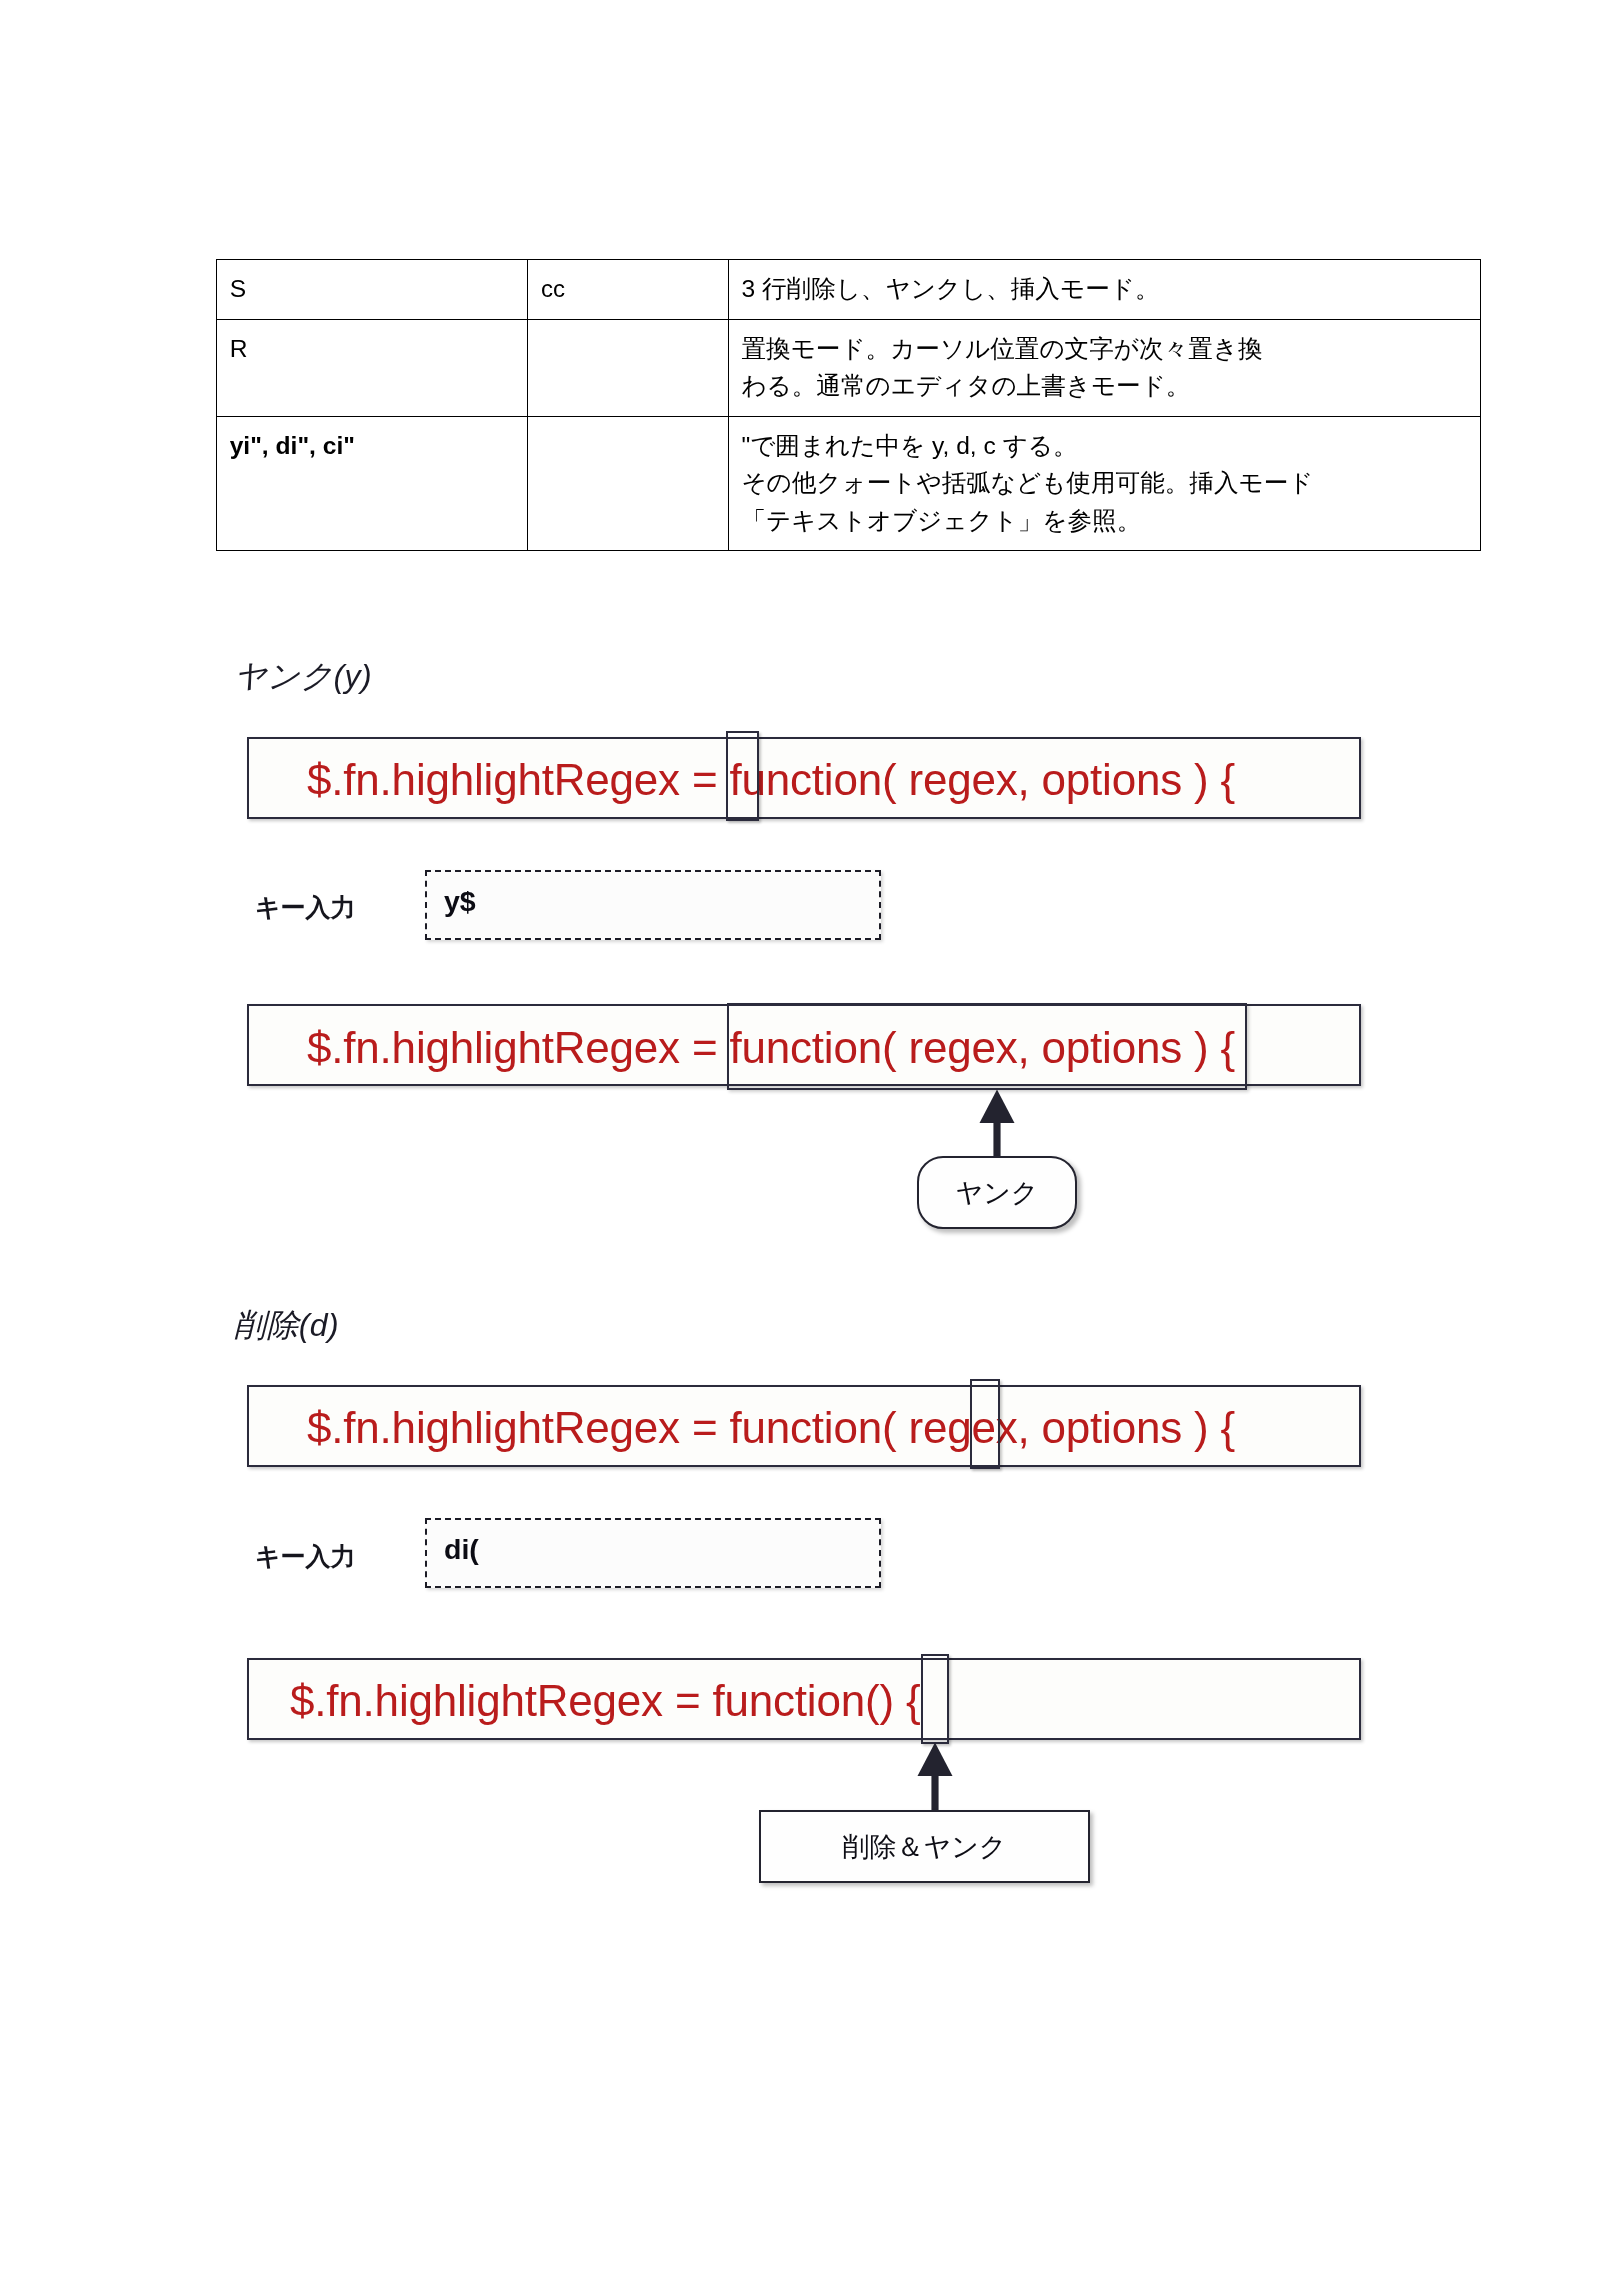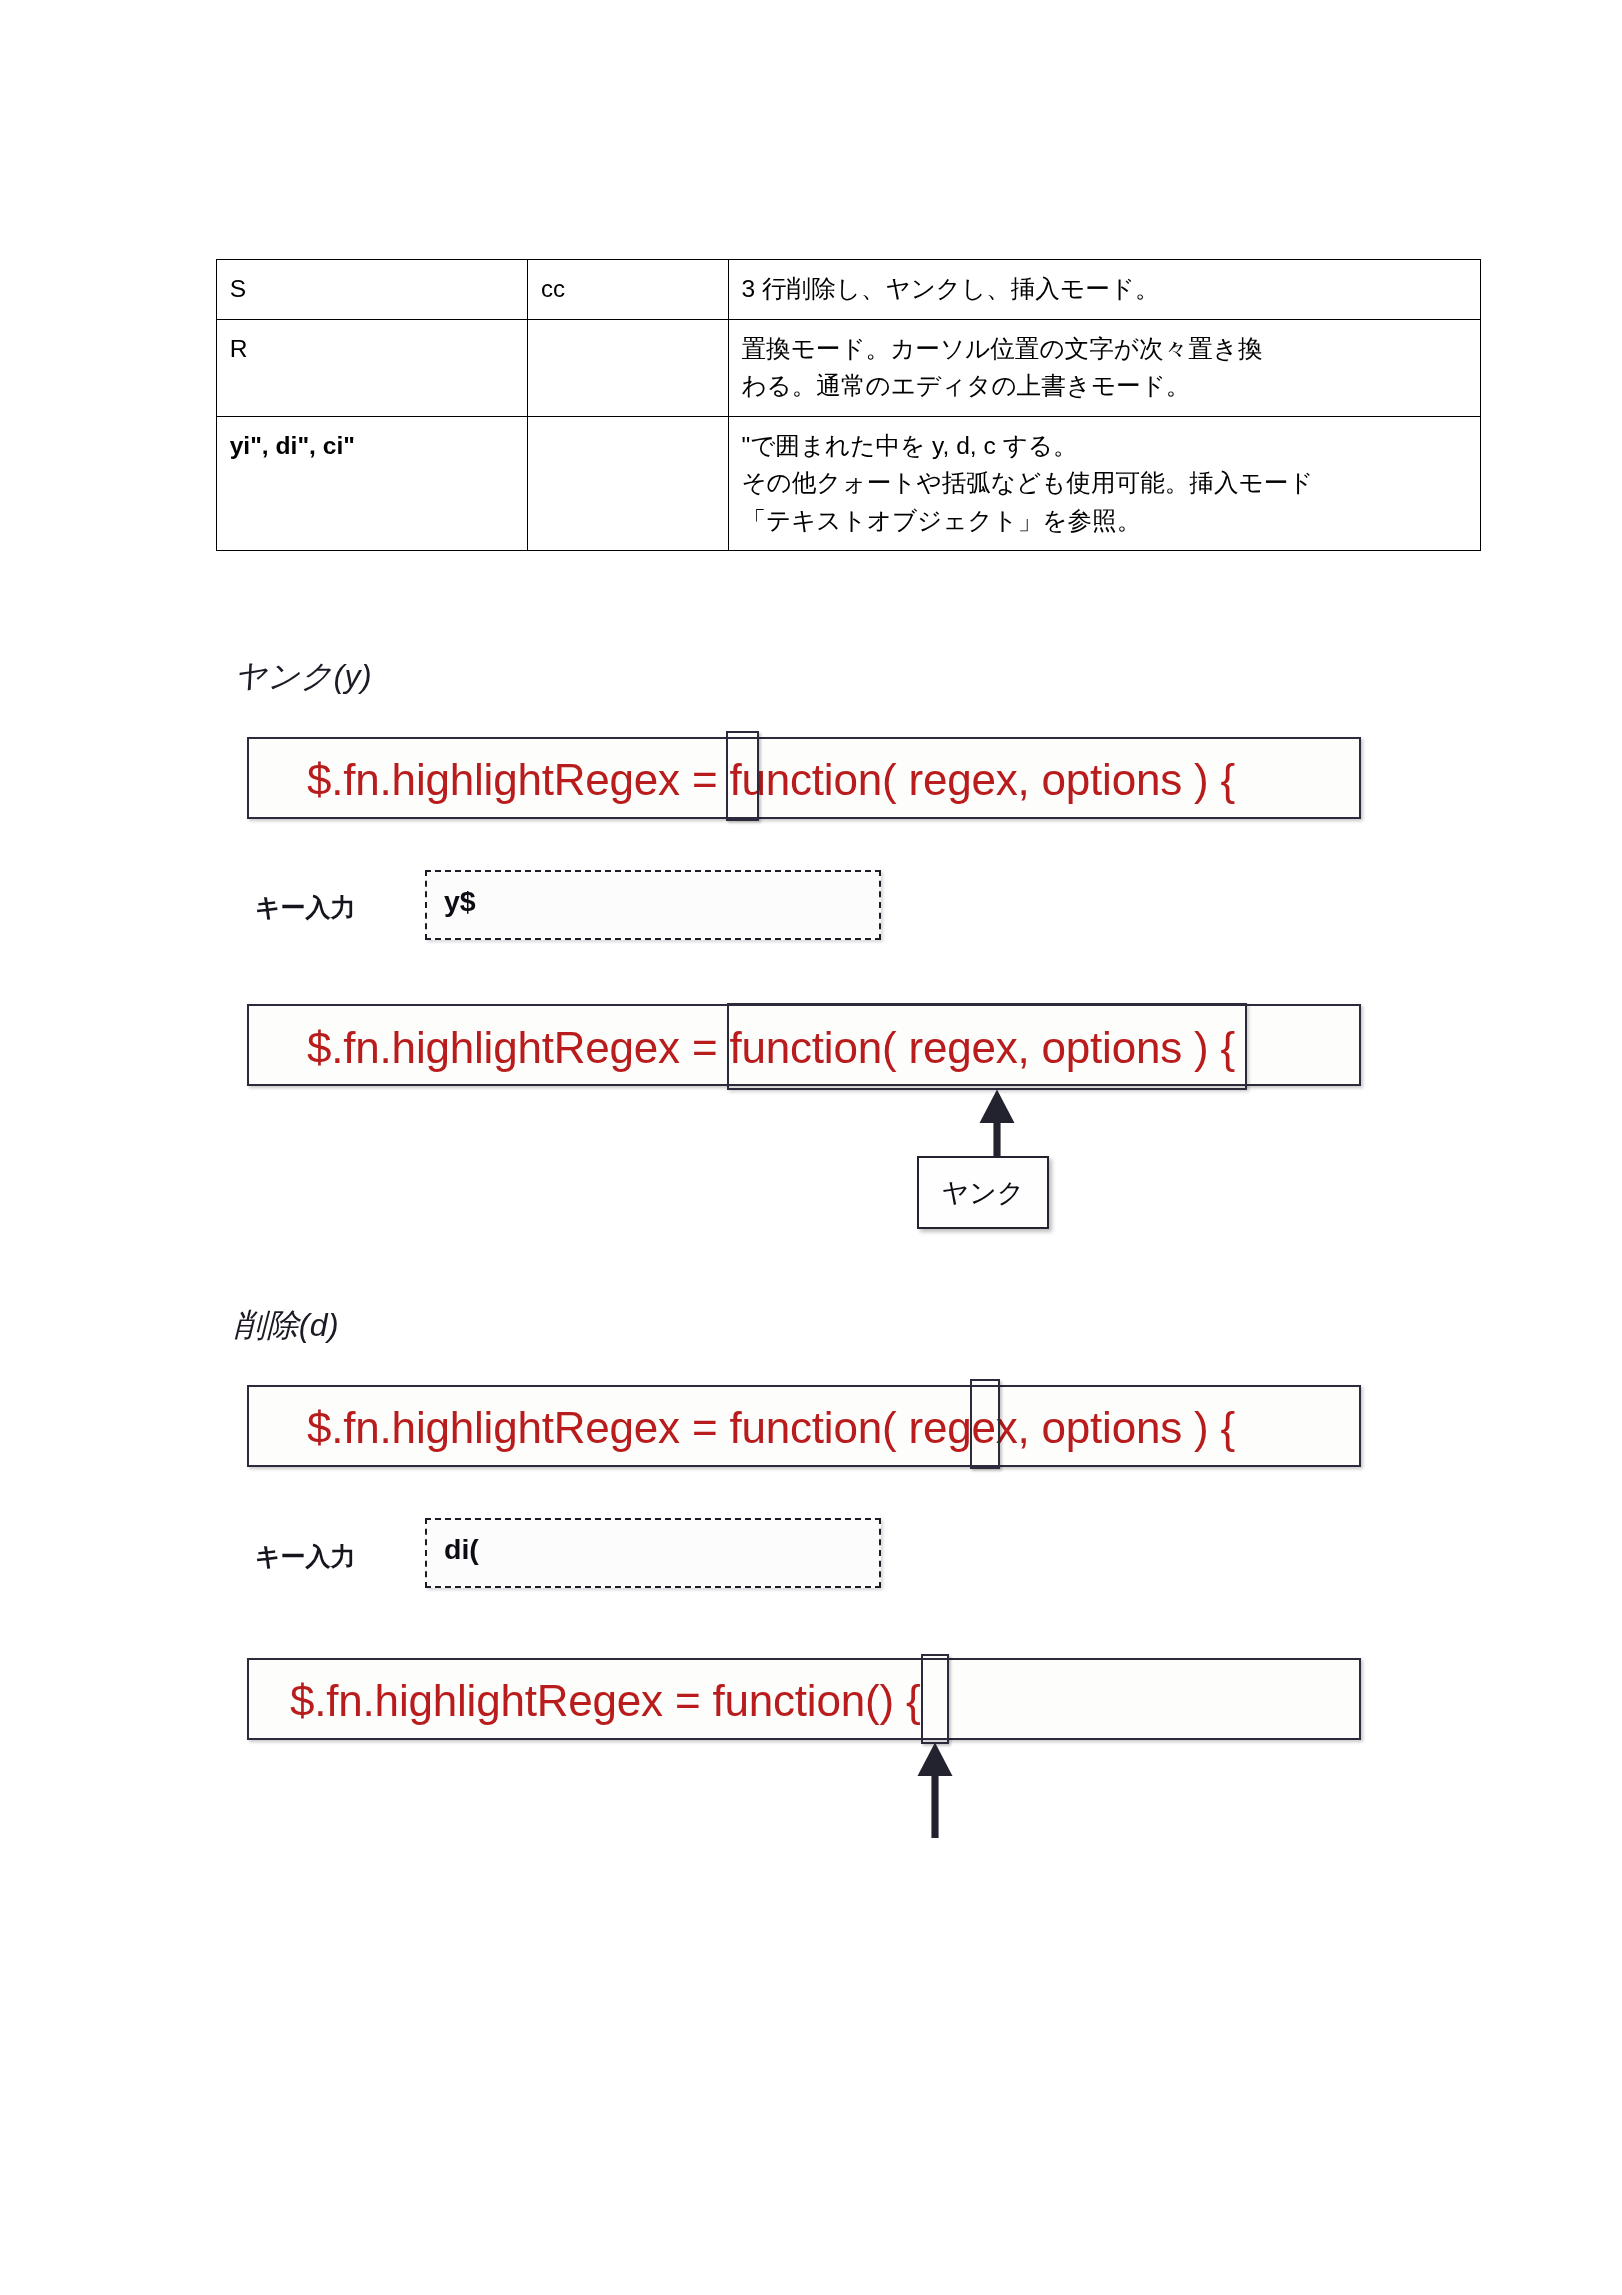--- a/index.html
+++ b/index.html
@@ -190,21 +190,21 @@
   <div class="key-value" style="left:444px; top:885px;">y$</div>
 
   <div class="code-box" style="left:247px; top:1004px; width:1114px; height:82px;"></div>
   <div class="code-text" style="left:307px; top:1023px;">$.fn.highlightRegex = function( regex, options ) {</div>
   <div class="range-box" style="left:727px; top:1003px; width:520px; height:87px;"></div>
 
   <svg class="arrow-up" style="left:973px; top:1088px;" width="48" height="97" viewBox="0 0 60 122">
     <line x1="30" y1="122" x2="30" y2="26" stroke="#23232f" stroke-width="9"></line>
     <polygon points="30,2 8,44 52,44" fill="#23232f"></polygon>
   </svg>
-  <div class="callout-box" style="left:917px; top:1156px; width:132px; height:73px;">
+  <div class="callout-box" style="left:917px; top:1156px; width:160px; height:73px;border-radius:26px;">
     <span class="callout-label">ヤンク</span>
   </div>
 
   <div class="section-heading" id="heading-delete">削除(d)</div>
 
   <div class="code-box" style="left:247px; top:1385px; width:1114px; height:82px;"></div>
   <div class="code-text" style="left:307px; top:1403px;">$.fn.highlightRegex = function( regex, options ) {</div>
   <div class="cursor-box" style="left:970px; top:1379px; width:30px; height:90px;"></div>
 
   <div class="key-label" style="left:255px; top:1540px;">キー入力</div>
@@ -212,15 +212,18 @@
   <div class="key-value" style="left:444px; top:1533px;">di(</div>
 
   <div class="code-box" style="left:247px; top:1658px; width:1114px; height:82px;"></div>
   <div class="code-text" style="left:290px; top:1676px;">$.fn.highlightRegex = function() {</div>
   <div class="cursor-box" style="left:921px; top:1654px; width:28px; height:90px;"></div>
 
   <svg class="arrow-up" style="left:911px; top:1741px;" width="48" height="97" viewBox="0 0 60 122">
     <line x1="30" y1="122" x2="30" y2="26" stroke="#23232f" stroke-width="9"></line>
     <polygon points="30,2 8,44 52,44" fill="#23232f"></polygon>
   </svg>
+  <div class="callout-box" style="left:759px; top:1810px; width:331px; height:73px;">
+    <span class="callout-label">削除＆ヤンク</span>
+  </div>
 
 </div>
 
 
 </body></html>

